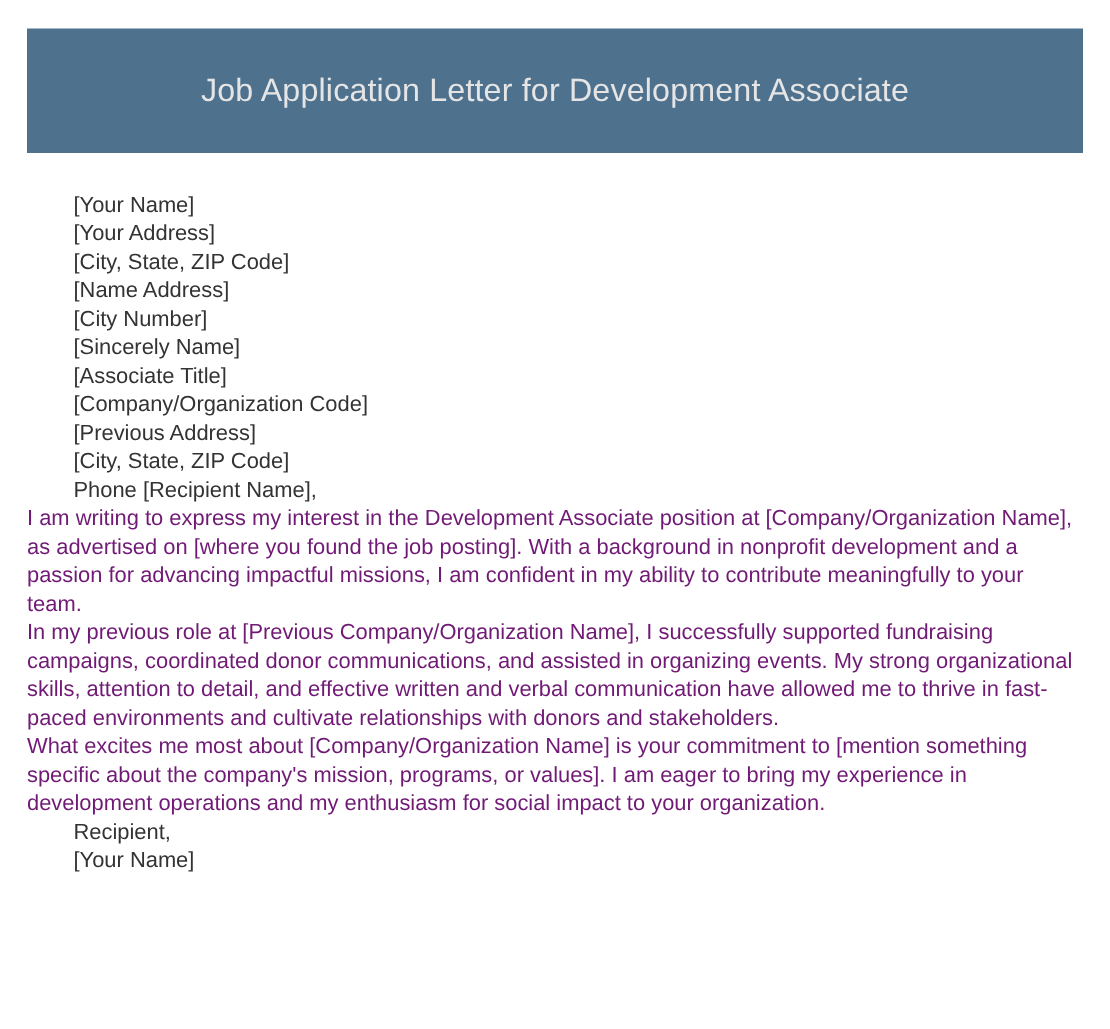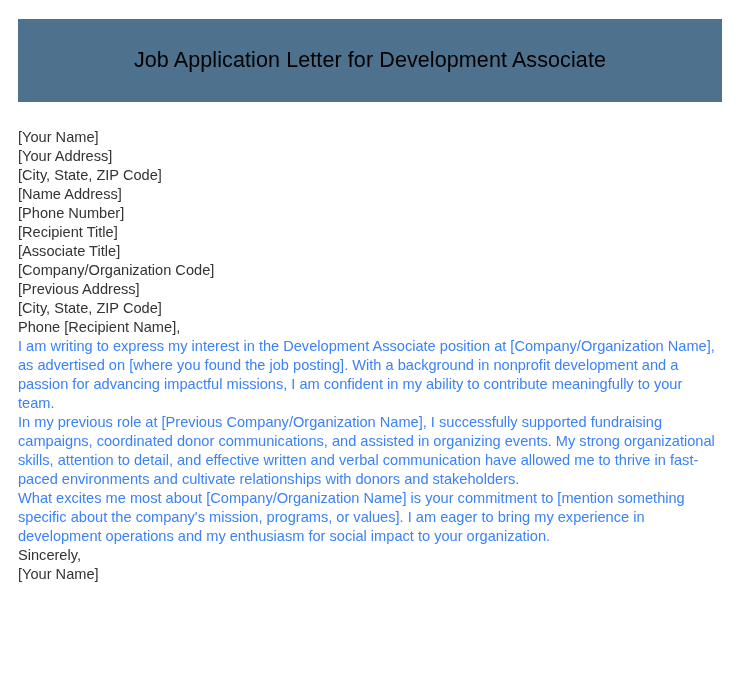--- a/index.html
+++ b/index.html
@@ -22,74 +22,75 @@
   }
   .header-banner {
     margin: 19px 18px 0 18px;
     height: 83px;
     background: #4e718e;
     display: flex;
     align-items: center;
     justify-content: center;
   }
   .header-title {
-    color: #000000;
+    color: #e5e5e5;
     font-size: 21.5px;
     font-weight: normal;
     letter-spacing: 0.1px;
     text-align: center;
     line-height: 1.2;
   }
   .letter-body {
     margin: 26px 18px 0 18px;
     width: 704px;
   }
   .line {
     font-size: 14.6px;
     line-height: 19px;
     color: #333333;
     white-space: pre-wrap;
+    margin-left: 31px;
   }
   .para {
     font-size: 14.6px;
     line-height: 19px;
-    color: #3b82f6;
+    color: #701a75;
     text-align: left;
   }
 </style>
 </head>
 <body>
 
 <div class="page">
 
   <div class="header-banner">
     <div class="header-title">Job Application Letter for Development Associate</div>
   </div>
 
   <div class="letter-body">
 
     <div>
       <div class="line">[Your Name]</div>
       <div class="line">[Your Address]</div>
       <div class="line">[City, State, ZIP Code]</div>
       <div class="line">[Name Address]</div>
-      <div class="line">[Phone Number]</div>
+      <div class="line">[City Number]</div>
     </div>
 
     <div>
-      <div class="line">[Recipient Title]</div>
+      <div class="line">[Sincerely Name]</div>
       <div class="line">[Associate Title]</div>
       <div class="line">[Company/Organization Code]</div>
       <div class="line">[Previous Address]</div>
       <div class="line">[City, State, ZIP Code]</div>
     </div>
 
     <div class="line">Phone [Recipient Name],</div>
 
     <div class="para">I am writing to express my interest in the Development Associate position at [Company/Organization Name], as advertised on [where you found the job posting]. With a background in nonprofit development and a passion for advancing impactful missions, I am confident in my ability to contribute meaningfully to your team.</div>
     <div class="para">In my previous role at [Previous Company/Organization Name], I successfully supported fundraising campaigns, coordinated donor communications, and assisted in organizing events. My strong organizational skills, attention to detail, and effective written and verbal communication have allowed me to thrive in fast-paced environments and cultivate relationships with donors and stakeholders.</div>
     <div class="para">What excites me most about [Company/Organization Name] is your commitment to [mention something specific about the company's mission, programs, or values]. I am eager to bring my experience in development operations and my enthusiasm for social impact to your organization.</div>
 
-    <div class="line">Sincerely,</div>
+    <div class="line">Recipient,</div>
     <div class="line">[Your Name]</div>
 
   </div>
 </div>
 
 </body></html>

